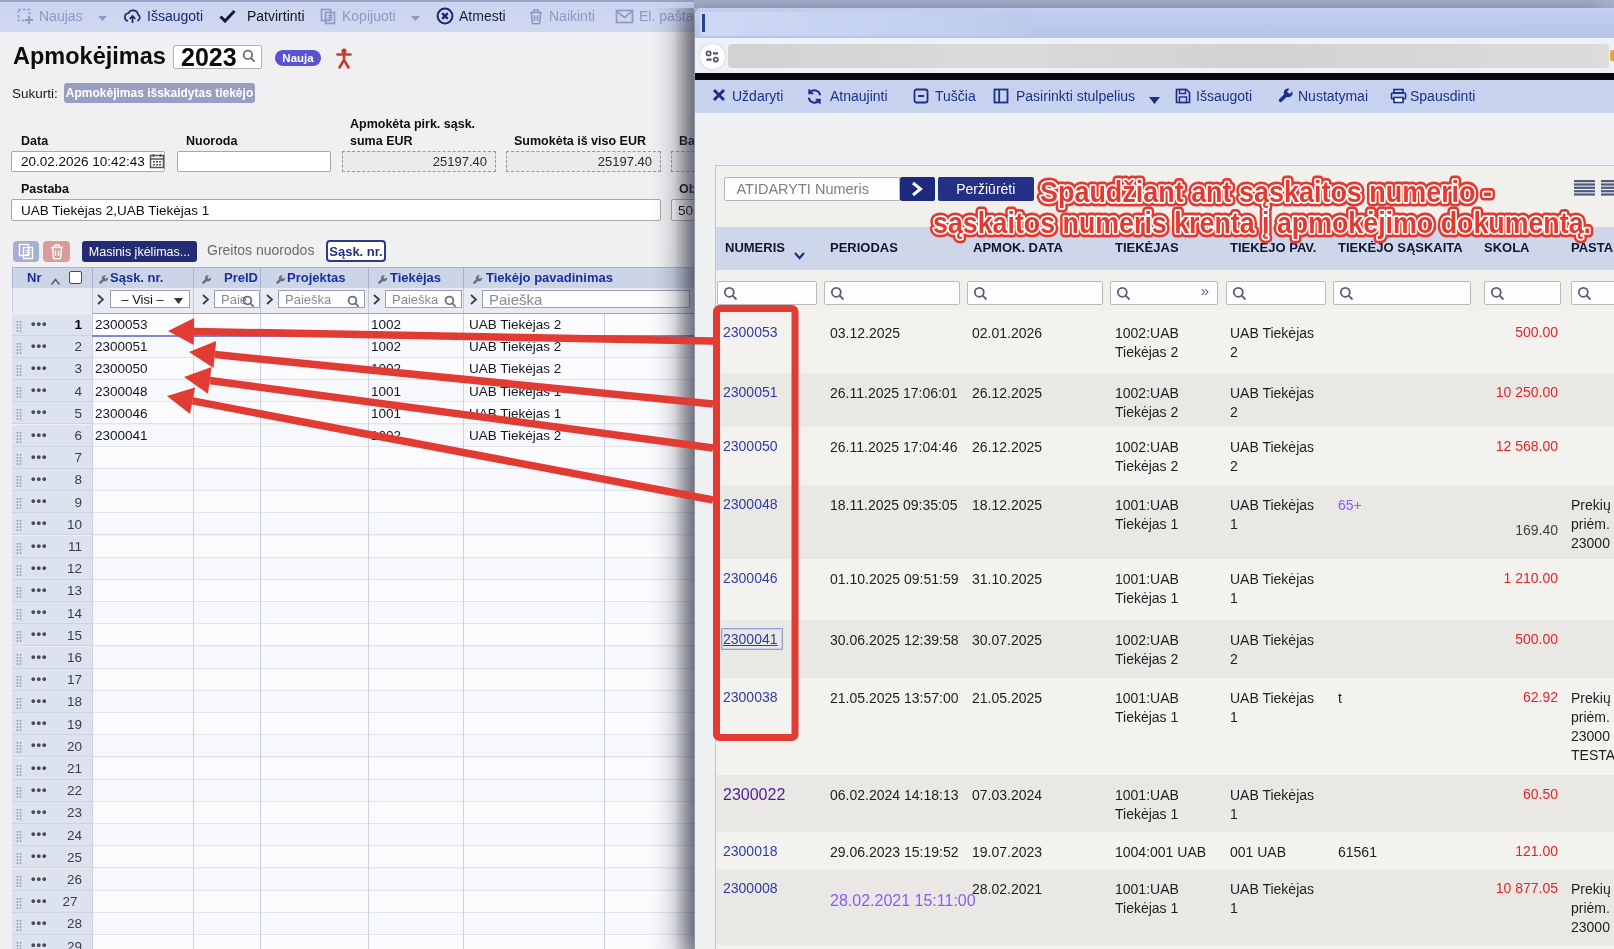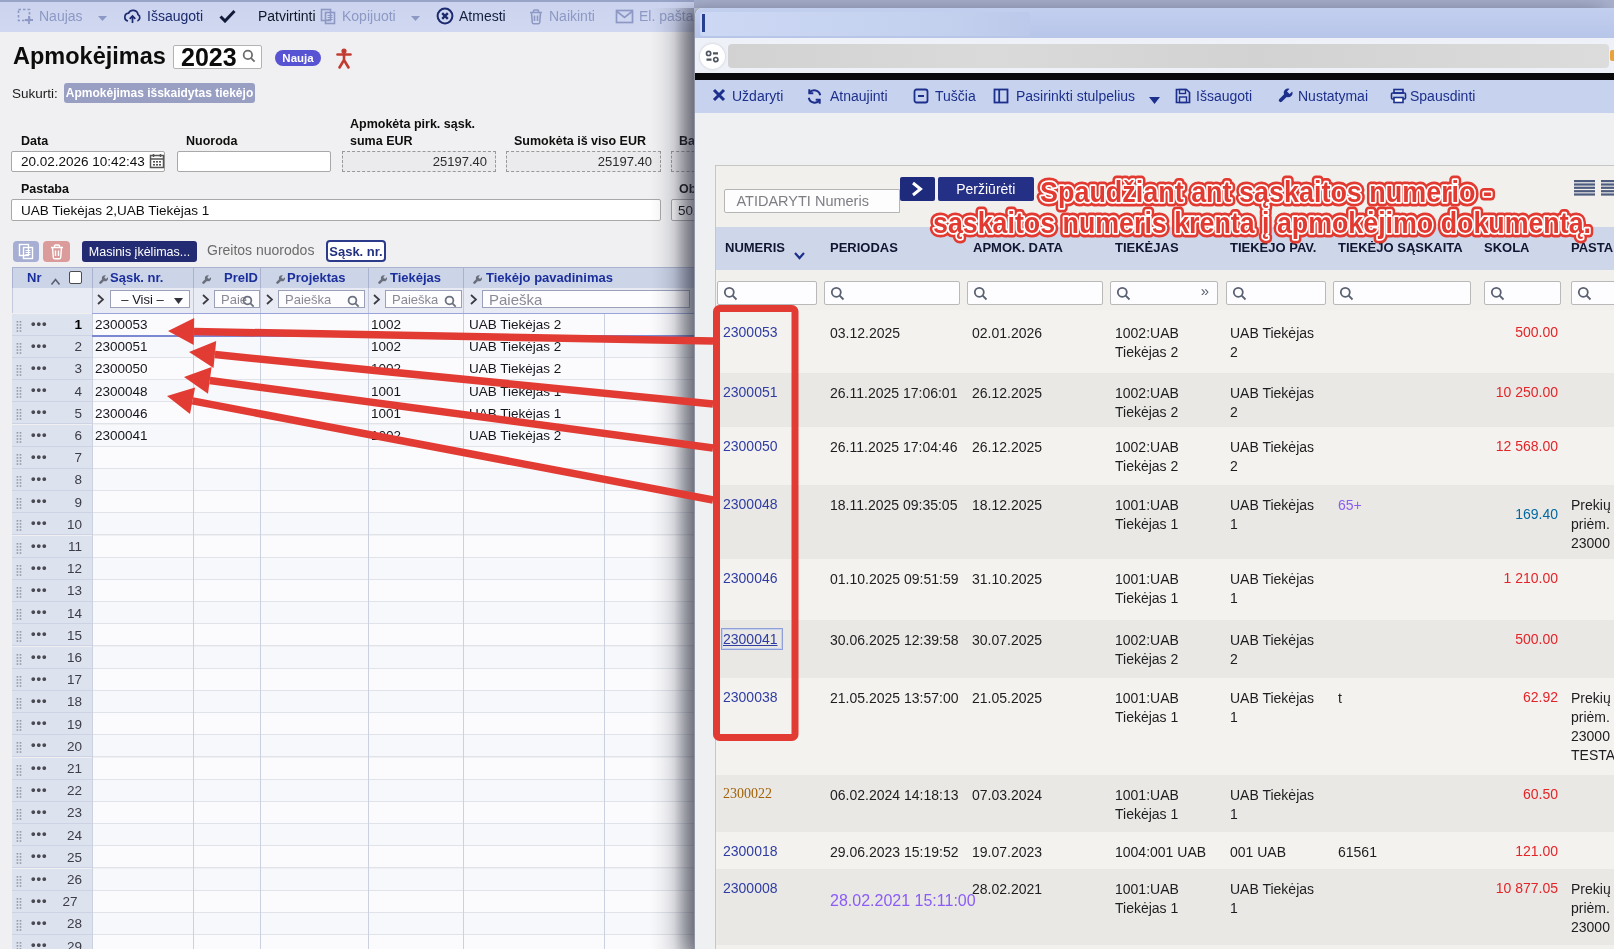--- a/index.html
+++ b/index.html
@@ -15,21 +15,21 @@
         <path d="M0 0 L9 0 L4.5 5 Z" fill="#8d99c4"></path>
       </svg></span>
   </div>
 <div style="position:absolute;left:123px;top:0px;height:32px;display:flex;align-items:center;gap:5px;font-size:14px;white-space:nowrap;color:#1c2a6e;">
     <svg width="19" height="17" viewBox="0 0 19 17">
       <path d="M5 13 a4 4 0 0 1 .6-7.9 A5 5 0 0 1 15 6.5 a3.6 3.6 0 0 1 -.6 6.5" fill="none" stroke="#1c2a6e" stroke-width="1.7"></path>
       <path d="M9.5 15 V8.5 M6.7 10.8 L9.5 8 l2.8 2.8" fill="none" stroke="#1c2a6e" stroke-width="1.7"></path>
     </svg>
     <span>Išsaugoti</span>
   </div>
-<div style="position:absolute;left:219px;top:0px;height:32px;display:flex;align-items:center;gap:22px;font-size:14px;white-space:nowrap;color:#101728;">
+<div style="position:absolute;left:219px;top:0px;height:32px;display:flex;align-items:center;gap:11px;font-size:14px;white-space:nowrap;color:#101728;">
     <svg width="17" height="14" viewBox="0 0 17 14">
       <path d="M1.5 7.5 L6 12 L15.5 2" fill="none" stroke="#111a38" stroke-width="3"></path>
     </svg>
     <span>Patvirtinti</span>
   </div>
 <div style="position:absolute;left:320px;top:0px;height:32px;display:flex;align-items:center;gap:5px;font-size:14px;white-space:nowrap;color:#8d99c4;">
     <svg width="17" height="17" viewBox="0 0 17 17">
       <rect x="1.5" y="1.5" width="9" height="11" fill="none" stroke="#8d99c4" stroke-width="1.6"></rect>
       <rect x="5.5" y="4.5" width="9" height="11" fill="#fff0" stroke="#8d99c4" stroke-width="1.6"></rect>
       <path d="M7.5 7.5 h5 M7.5 9.5 h5 M7.5 11.5 h5" stroke="#8d99c4" stroke-width="1"></path>
@@ -696,21 +696,21 @@
         <path d="M15.2 3.4 a4.2 4.2 0 0 1 -5.5 5.5 L5 13.6 a1.8 1.8 0 0 1 -2.6 -2.6 L7.1 6.3 a4.2 4.2 0 0 1 5.5-5.5 L10 3.4 l2.6 2.6 Z" fill="#1d2f8c"></path>
       </svg></div>
 <div style="position:absolute;left:603px;top:79.8px;width:200px;height:18px;font-size:14px;color:#1d2f8c;white-space:nowrap;">Nustatymai</div>
 <div style="position:absolute;left:695px;top:79.8px;width:20px;height:18px;"><svg width="17" height="16" viewBox="0 0 17 16">
         <rect x="4" y="1.5" width="9" height="3.5" fill="none" stroke="#1d2f8c" stroke-width="1.6"></rect>
         <rect x="1.5" y="5" width="14" height="6" rx="1" fill="none" stroke="#1d2f8c" stroke-width="1.6"></rect>
         <rect x="4" y="9.5" width="9" height="5" fill="#fff" stroke="#1d2f8c" stroke-width="1.6"></rect>
       </svg></div>
 <div style="position:absolute;left:715px;top:79.8px;width:200px;height:18px;font-size:14px;color:#1d2f8c;white-space:nowrap;">Spausdinti</div>
 <div style="position:absolute;left:19.5px;top:157px;width:900.5px;height:784px;background:#f2f0ec;border-left:1px solid #c6c6c6;border-top:1px solid #c6c6c6;"></div>
-<div style="position:absolute;left:28.5px;top:168.7px;width:176.5px;height:24.6px;background:#fdfdfe;border:1px solid #b5b5b5;border-radius:2px 0 0 2px;display:flex;align-items:center;margin-top:12px;">
+<div style="position:absolute;left:28.5px;top:168.7px;width:176.5px;height:24.6px;background:#fdfdfe;border:1px solid #b5b5b5;border-radius:2px 0 0 2px;display:flex;align-items:center;">
       <span style="margin-left:12px;font-size:14.5px;color:#7d7d84;white-space:nowrap;">ATIDARYTI Numeris</span>
     </div>
 <div style="position:absolute;left:205px;top:168.7px;width:34.6px;height:24.6px;background:#1e2b7d;border-radius:2px;display:flex;align-items:center;justify-content:center;">
       <svg width="12" height="16" viewBox="0 0 12 16">
         <path d="M2 2 L9.5 8 L2 14" fill="none" stroke="#fff" stroke-width="3"></path>
       </svg>
     </div>
 <div style="position:absolute;left:243px;top:168.7px;width:95.6px;height:24.6px;background:#242f86;border-radius:2px;display:flex;align-items:center;justify-content:center;color:#fff;font-size:14px;">Peržiūrėti</div>
 <div style="position:absolute;left:879px;top:172px;width:21px;height:16px;"><svg width="21" height="16" viewBox="0 0 21 16">
         <rect x="0" y="0.0" width="21" height="2.2" fill="#4d5b7e"></rect>
@@ -851,21 +851,21 @@
       <div>1001:UAB</div>
       <div>Tiekėjas 1</div>
     </div>
 <div style="position:absolute;left:535px;top:487.5px;width:150px;height:38.6px;font-size:14px;color:#1d1d20;line-height:19.3px;white-space:nowrap;">
       <div>UAB Tiekėjas</div>
       <div>1</div>
     </div>
 <div style="position:absolute;left:643px;top:487.5px;width:150px;height:19.3px;font-size:14px;color:#8b5cf6;line-height:19.3px;white-space:nowrap;">
       <div>65+</div>
     </div>
-<div style="position:absolute;left:713px;top:498px;width:150px;height:17px;font-size:14px;color:#0369a1;text-align:right;">169.40</div>
+<div style="position:absolute;left:713px;top:514px;width:150px;height:17px;font-size:14px;color:#404040;text-align:right;">169.40</div>
 <div style="position:absolute;left:876px;top:487.5px;width:150px;height:57.900000000000006px;font-size:14px;color:#1d1d20;line-height:19.3px;white-space:nowrap;">
       <div>Prekių</div>
       <div>priėm.</div>
       <div>23000</div>
     </div>
 <div style="position:absolute;left:20.5px;top:551px;width:899.5px;height:61px;background:#f4f2ee;"></div>
 <div style="position:absolute;left:28px;top:561.5px;width:70px;height:17px;font-size:14px;color:#2e3ca3;">2300046</div>
 <div style="position:absolute;left:135px;top:561.5px;width:150px;height:19.3px;font-size:14px;color:#1d1d20;line-height:19.3px;white-space:nowrap;">
       <div>01.10.2025 09:51:59</div>
     </div>
@@ -919,21 +919,21 @@
       <div>t</div>
     </div>
 <div style="position:absolute;left:713px;top:680.5px;width:150px;height:17px;font-size:14px;color:#e32428;text-align:right;">62.92</div>
 <div style="position:absolute;left:876px;top:680.5px;width:150px;height:77.2px;font-size:14px;color:#1d1d20;line-height:19.3px;white-space:nowrap;">
       <div>Prekių</div>
       <div>priėm.</div>
       <div>23000</div>
       <div>TESTA</div>
     </div>
 <div style="position:absolute;left:20.5px;top:767px;width:899.5px;height:57px;background:#e9e8e5;"></div>
-<div style="position:absolute;left:28px;top:777.5px;width:70px;height:17px;font-size:14px;color:#a16207;font-family:Liberation Serif, serif;">2300022</div>
+<div style="position:absolute;left:28px;top:777.5px;width:70px;height:17px;font-size:16px;color:#4c1d95;">2300022</div>
 <div style="position:absolute;left:135px;top:777.5px;width:150px;height:19.3px;font-size:14px;color:#1d1d20;line-height:19.3px;white-space:nowrap;">
       <div>06.02.2024 14:18:13</div>
     </div>
 <div style="position:absolute;left:277px;top:777.5px;width:150px;height:19.3px;font-size:14px;color:#1d1d20;line-height:19.3px;white-space:nowrap;">
       <div>07.03.2024</div>
     </div>
 <div style="position:absolute;left:420px;top:777.5px;width:150px;height:38.6px;font-size:14px;color:#1d1d20;line-height:19.3px;white-space:nowrap;">
       <div>1001:UAB</div>
       <div>Tiekėjas 1</div>
     </div>

